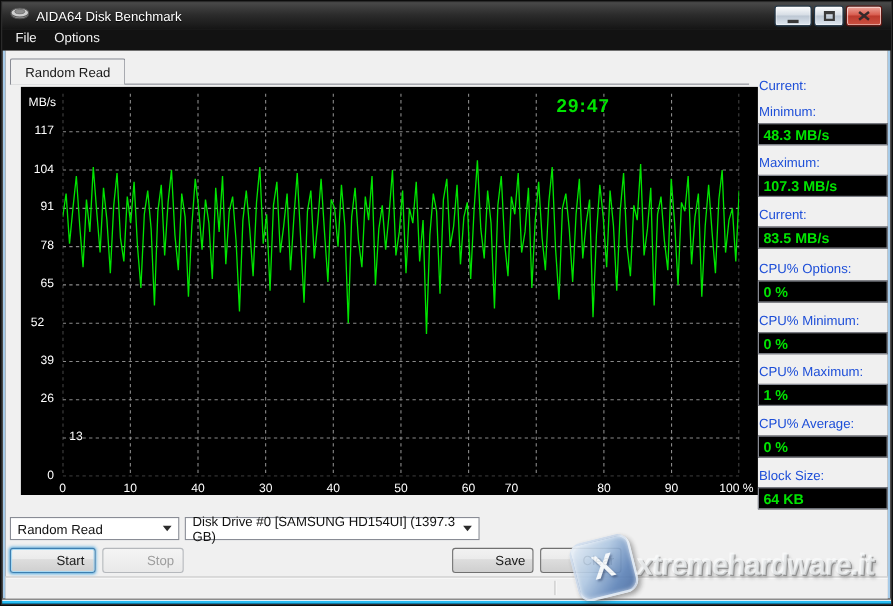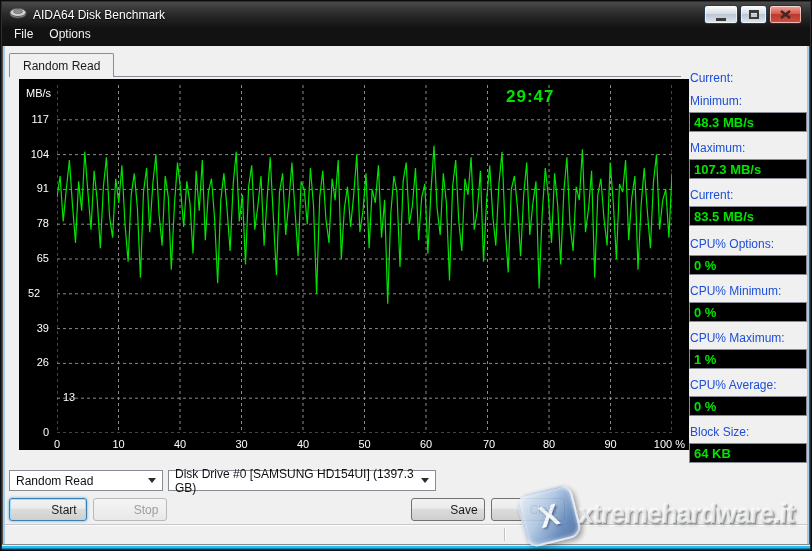--- a/index.html
+++ b/index.html
@@ -198,21 +198,21 @@
           <div class="ytick" style="top: 33.8px;">117</div>
         </div>
       <div id="xticks">
           <div class="xtick" style="top: 359px; left: 38px; transform: translateX(-50%);">0</div>
           <div class="xtick" style="top: 359px; left: 99.5px; transform: translateX(-50%);">10</div>
           <div class="xtick" style="top: 359px; left: 161px; transform: translateX(-50%);">40</div>
           <div class="xtick" style="top: 359px; left: 222.5px; transform: translateX(-50%);">30</div>
           <div class="xtick" style="top: 359px; left: 284px; transform: translateX(-50%);">40</div>
           <div class="xtick" style="top: 359px; left: 345.5px; transform: translateX(-50%);">50</div>
           <div class="xtick" style="top: 359px; left: 407px; transform: translateX(-50%);">60</div>
-          <div class="xtick" style="top: 359px; left: 470px; transform: translateX(-50%);">70</div>
+          <div class="xtick" style="top: 359px; left: 446px; transform: translateX(-50%);">70</div>
           <div class="xtick" style="top: 359px; left: 530px; transform: translateX(-50%);">80</div>
           <div class="xtick" style="top: 359px; left: 591.5px; transform: translateX(-50%);">90</div>
           <div class="xtick" style="top: 359px; right: 4px;">100 %</div>
         </div>
       <div class="plot" id="plot"><svg width="615" height="348" viewBox="0 0 615 348">
             <line x1="0" y1="348.0" x2="615" y2="348.0" stroke="#8a8a8a" stroke-width="1" stroke-dasharray="3 3"></line>
             <line x1="0" y1="313.2" x2="615" y2="313.2" stroke="#8a8a8a" stroke-width="1" stroke-dasharray="3 3"></line>
             <line x1="0" y1="278.4" x2="615" y2="278.4" stroke="#8a8a8a" stroke-width="1" stroke-dasharray="3 3"></line>
             <line x1="0" y1="243.6" x2="615" y2="243.6" stroke="#8a8a8a" stroke-width="1" stroke-dasharray="3 3"></line>
             <line x1="0" y1="208.8" x2="615" y2="208.8" stroke="#8a8a8a" stroke-width="1" stroke-dasharray="3 3"></line>

